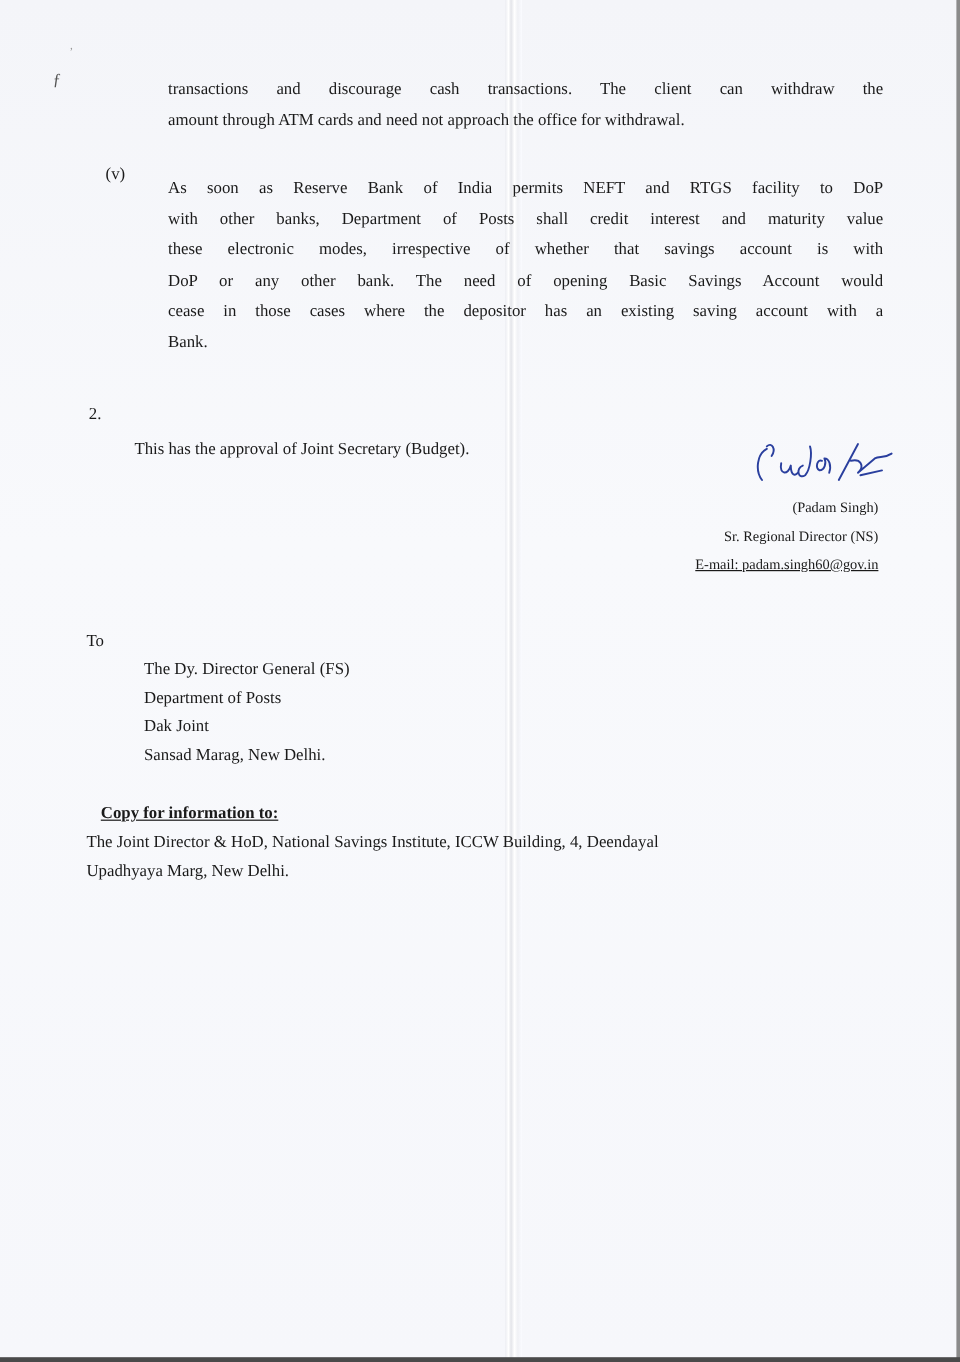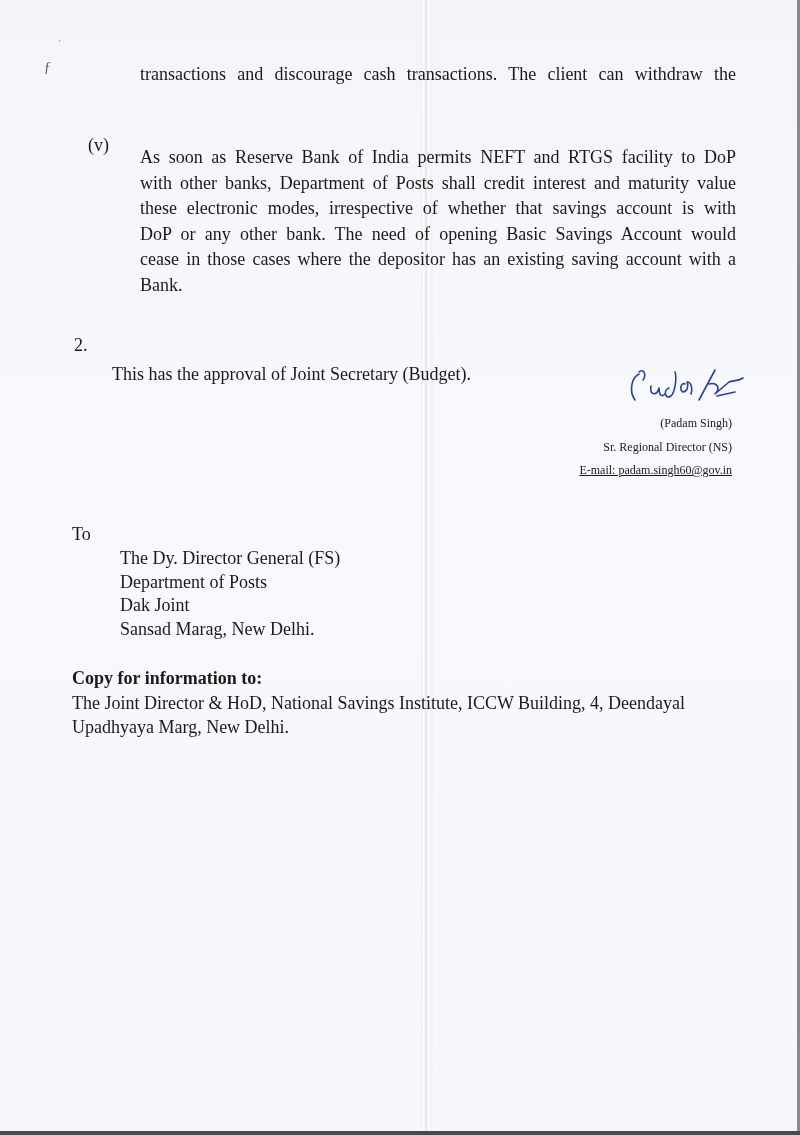--- a/index.html
+++ b/index.html
@@ -20,21 +20,21 @@
   }
   .bottom-edge {
     position: absolute; left: 0; bottom: 0; width: 800px; height: 4px; background: #4a4a4a;
   }
   .right-edge {
     position: absolute; right: 0; top: 0; width: 3px; height: 1135px; background: #8a8a8a;
   }
   .speck { position: absolute; left: 44px; top: 60px; font-size: 14px; color: #555; }
   .speck2 { position: absolute; left: 58px; top: 38px; font-size: 9px; color: #999; }
 
-  .text { position: absolute; font-size: 18px; line-height: 25.5px; }
+  .text { position: absolute; font-size: 14px; line-height: 25.5px; }
 
   .p-top { left: 140px; top: 62px; width: 596px; }
   .p-top .line { display: block; text-align: justify; text-align-last: justify; }
   .p-top .line.last { text-align-last: left; }
 
   .item-v-marker { left: 88px; top: 133px; }
   .item-v { left: 140px; top: 133px; width: 596px; margin-top: 12px; }
   .item-v .line { display: block; text-align: justify; text-align-last: justify; }
   .item-v .line.last { text-align-last: left; }
 
@@ -45,36 +45,37 @@
     position: absolute; left: 625px; top: 360px; width: 130px; height: 50px;
   }
   .sig-block { position: absolute; right: 68px; top: 412px; text-align: right; }
   .sig-block div { line-height: 23.5px; font-size: 12px; }
   .email { text-decoration: underline; }
 
   .to { left: 72px; top: 522px; }
   .addr { left: 120px; top: 547px; }
   .addr div { line-height: 23.5px; }
 
-  .copy-head { left: 72px; top: 666px; font-weight: bold; }
+  .copy-head { left: 84px; top: 666px; font-weight: bold; text-decoration: underline; }
   .copy-body { left: 72px; top: 691px; width: 664px; }
   .copy-body div { line-height: 24px; }
 </style>
 </head>
 <body>
 
 <div class="page">
   <div class="fold"></div>
   <div class="right-edge"></div>
   <div class="bottom-edge"></div>
   <div class="speck2">ʼ</div>
   <div class="speck">ƒ</div>
 
   <div class="text p-top">
     <span class="line">transactions and discourage cash transactions. The client can withdraw the</span>
+    <span class="line last">amount through ATM cards and need not approach the office for withdrawal.</span>
   </div>
 
   <div class="text item-v-marker">(v)</div>
   <div class="text item-v">
     <span class="line">As soon as Reserve Bank of India permits NEFT and RTGS facility to DoP</span>
     <span class="line">with other banks, Department of Posts shall credit interest and maturity value</span>
     <span class="line">these electronic modes, irrespective of whether that savings account is with</span>
     <span class="line">DoP or any other bank. The need of opening Basic Savings Account would</span>
     <span class="line">cease in those cases where the depositor has an existing saving account with a</span>
     <span class="line last">Bank.</span>

